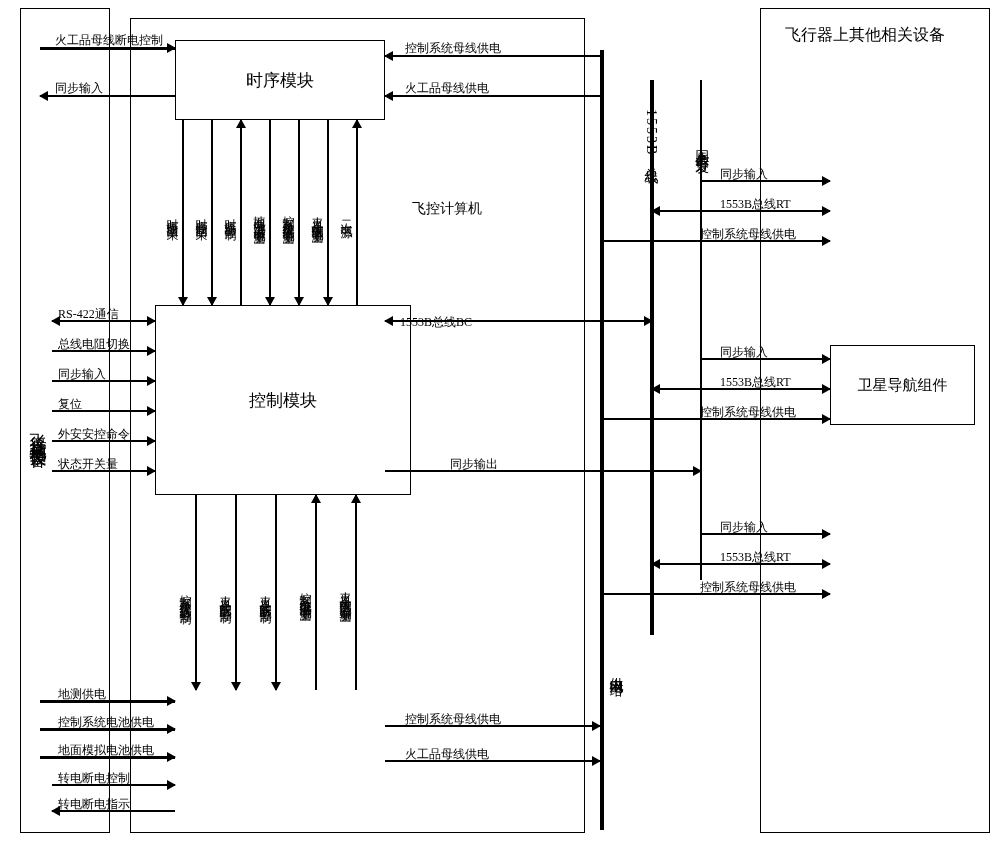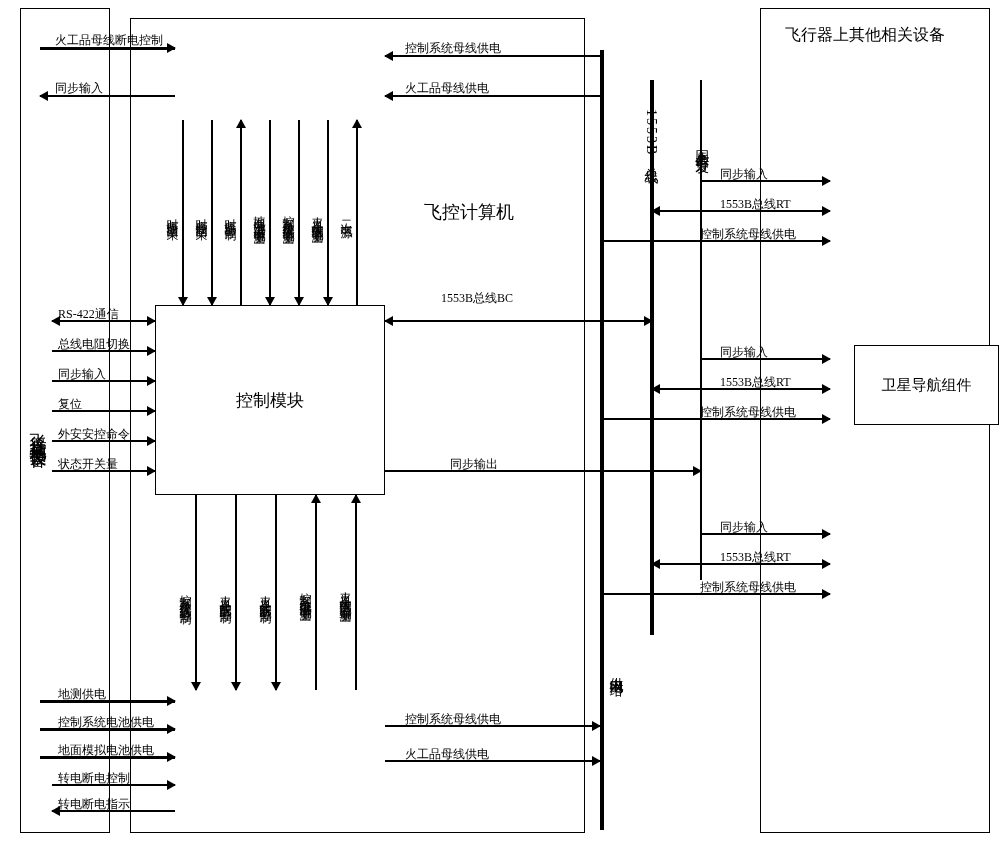--- a/index.html
+++ b/index.html
@@ -63,32 +63,35 @@
 </style>
 </head>
 <body>
 
 <div class="canvas">
 
   <div class="box" style="left:20px; top:8px; width:90px; height:825px; border-width:1.5px;"></div>
   <div class="vtext" style="left:26px; top:300px; width:24px; height:260px; font-size:17px;">飞行器上其他相关设备</div>
 
   <div class="box" style="left:130px; top:18px; width:455px; height:815px;"></div>
-  <div class="htext" style="left:424px; top:200px; font-size:18px; font-weight:500;">飞控计算机</div>
-
-
-  <div class="box" style="left:155px; top:305px; width:230px; height:190px; font-size:17px;">
+  <div class="htext" style="left:412px; top:200px; font-size:14px; font-weight:500;">飞控计算机</div>
+
+  <div class="box" style="left:175px; top:40px; width:210px; height:80px; font-size:17px;">
+      <span>时序模块</span>
+    </div>
+
+  <div class="box" style="left:155px; top:305px; width:256px; height:190px; font-size:17px;">
       <span>控制模块</span>
     </div>
 
 
   <div class="box" style="left:760px; top:8px; width:230px; height:825px;"></div>
   <div class="htext" style="left:785px; top:25px; font-size:16px;">飞行器上其他相关设备</div>
 
-  <div class="box" style="left:854px; top:345px; width:145px; height:80px; font-size:15px;">
+  <div class="box" style="left:830px; top:345px; width:145px; height:80px; font-size:15px;">
       <span>卫星导航组件</span>
     </div>
 
   <div class="mainbus" style="left:600px; top:50px; height:780px;"></div>
   <div class="mainbus" style="left:650px; top:80px; height:555px;"></div>
   <div class="vline" style="left:700px; top:80px; width:1.5px; height:500px;"></div>
 
   <div class="vtext" style="left:640px; top:90px; width:22px; height:90px; font-size:14px;">1553B总线</div>
   <div class="vtext" style="left:685px; top:100px; width:34px; height:90px; font-size:14px; line-height:1.1;">同步信号分发</div>
   <div class="vtext" style="left:605px; top:625px; width:22px; height:90px; font-size:14px;">供电网络</div>
@@ -132,21 +135,21 @@
   <div class="arrow-r" style="left:52px; top:380px; width:103px;"></div>
   <div class="htext" style="left:58px; top:366px;">同步输入</div>
   <div class="arrow-r" style="left:52px; top:410px; width:103px;"></div>
   <div class="htext" style="left:58px; top:396px;">复位</div>
   <div class="arrow-r" style="left:52px; top:440px; width:103px;"></div>
   <div class="htext" style="left:58px; top:426px;">外安安控命令</div>
   <div class="arrow-r" style="left:52px; top:470px; width:103px;"></div>
   <div class="htext" style="left:58px; top:456px;">状态开关量</div>
 
   <div class="arrow-lr" style="left:385px; top:320px; width:267px;"></div>
-  <div class="htext" style="left:400px; top:290px;margin-left:41px;">1553B总线BC</div>
+  <div class="htext" style="left:400px; top:314px;">1553B总线BC</div>
   <div class="arrow-r" style="left:385px; top:470px; width:316px;"></div>
   <div class="htext" style="left:450px; top:456px;">同步输出</div>
 
   <div class="arrow-d" style="left:195px; top:495px; height:195px;"></div>
   <div class="vtext" style="left:177px; top:505px; width:16px; height:180px; font-size:12px;">控制系统母线转电控制</div>
 
   <div class="arrow-d" style="left:235px; top:495px; height:195px;"></div>
   <div class="vtext" style="left:217px; top:505px; width:16px; height:180px; font-size:12px;">火工品母线配电控制</div>
 
   <div class="arrow-d" style="left:275px; top:495px; height:195px;"></div>

